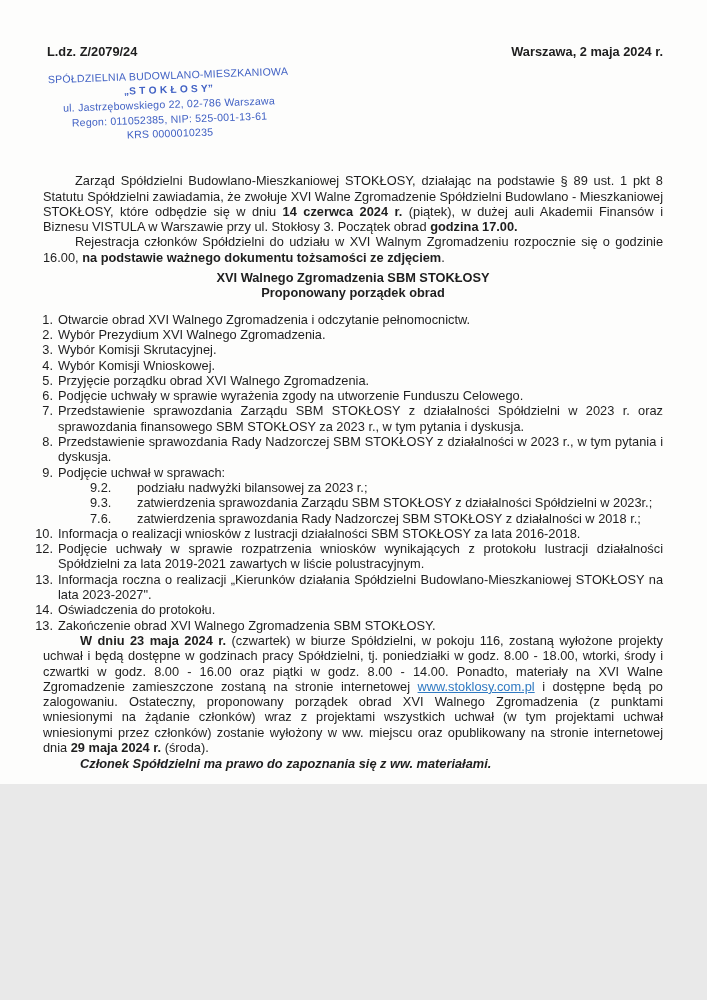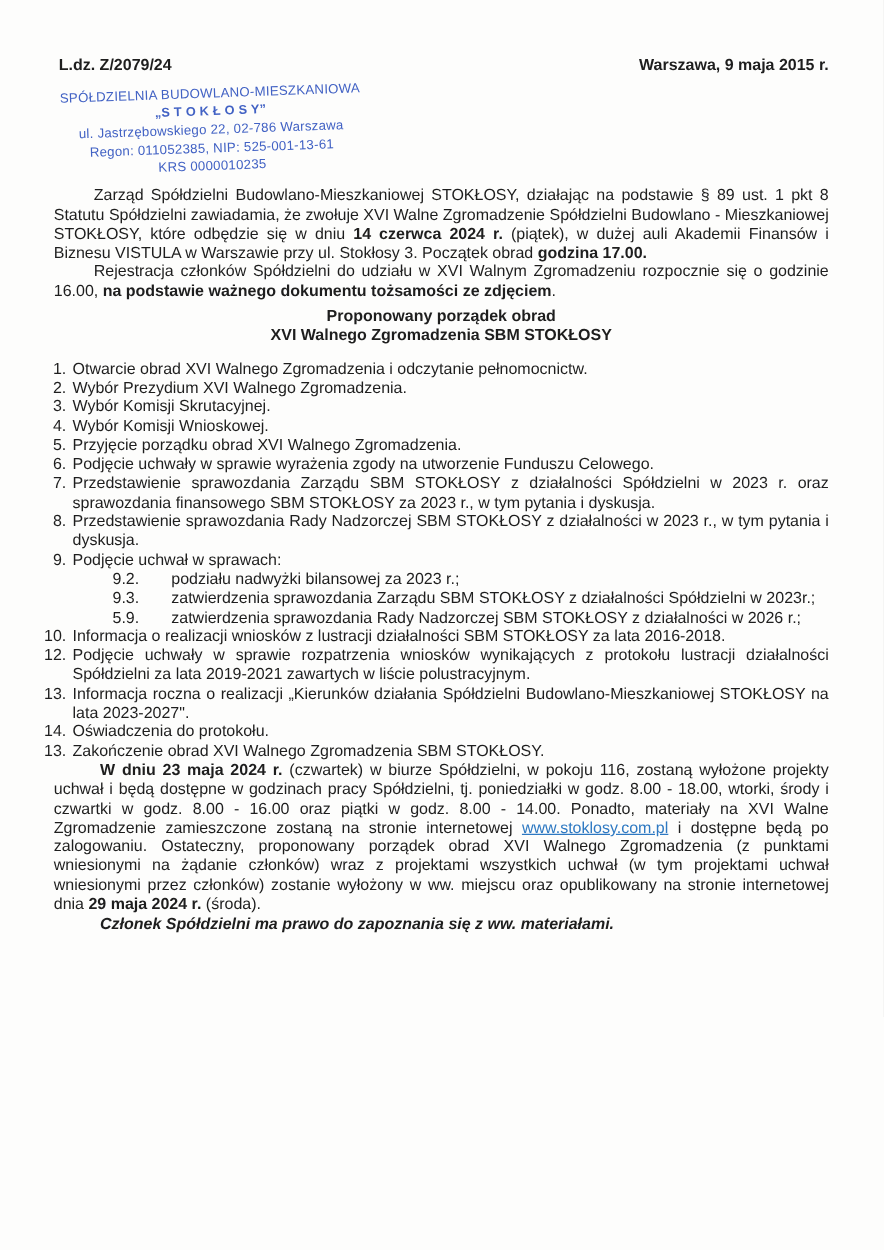--- a/index.html
+++ b/index.html
@@ -1,20 +1,20 @@
 <!DOCTYPE html>
 <html lang="pl" style="--stamp-color: #4262c4; --link-color: #2e79c2; --text-color: #1e1e1e;"><head>
 <meta charset="utf-8">
 <style>
   * { margin: 0; padding: 0; box-sizing: border-box; }
   html, body { background: #e9e9e9; }
   .page {
     position: relative;
     width: 707px;
-    height: 1000px;
+    height: 784px;
     margin: 0 auto;
     background: #fdfdfc;
     color: var(--text-color, #1e1e1e);
     font-family: "Liberation Sans", "DejaVu Sans", sans-serif;
     font-size: 12.8px;
     line-height: 15.3px;
     overflow: hidden;
   }
   .content {
     position: absolute;
@@ -34,21 +34,21 @@
     top: 24px;
     width: 300px;
     text-align: center;
     color: var(--stamp-color, #4262c4);
     font-size: 10.6px;
     line-height: 14.6px;
     transform: rotate(-2deg);
     letter-spacing: 0.2px;
   }
   .stamp .stamp-line:nth-child(2) { font-weight: bold; font-size: 10.2px; }
-  .body-text { margin-top: 89px; }
+  .body-text { margin-top: 114px; }
   .para { text-align: justify; }
   .para.indented { text-indent: 32px; }
   .heading { text-align: center; font-weight: bold; margin-top: 5px; margin-bottom: 11px; }
   .agenda { margin-left: -8px; }
   .item { display: flex; }
   .item .num { flex: 0 0 23px; text-align: right; padding-right: 5px; white-space: nowrap; }
   .item .txt { flex: 1; text-align: justify; }
   .subitem { display: flex; margin-left: 55px; white-space: nowrap; }
   .subitem .snum { flex: 0 0 47px; }
   .closing { margin-top: 0; text-indent: 37px; }
@@ -60,38 +60,38 @@
     cursor: pointer;
   }
 </style>
 </head>
 <body>
 
 <div class="page">
   <div class="content">
     <div class="header-row">
       <span>L.dz. Z/2079/24</span>
-      <span>Warszawa, 9 maja 2015 r.</span>
+      <span>Warszawa, 2 maja 2024 r.</span>
     </div>
 
     <div class="stamp" id="stamp">
         <div class="stamp-line">SPÓŁDZIELNIA BUDOWLANO-MIESZKANIOWA</div>
         <div class="stamp-line">„S T O K Ł O S Y”</div>
         <div class="stamp-line">ul. Jastrzębowskiego 22, 02-786 Warszawa</div>
         <div class="stamp-line">Regon: 011052385, NIP: 525-001-13-61</div>
         <div class="stamp-line">KRS 0000010235</div>
       </div>
 
     <div class="body-text">
       <p class="para indented"><span>Zarząd Spółdzielni Budowlano-Mieszkaniowej STOKŁOSY, działając na podstawie § 89 ust. 1 pkt 8 Statutu Spółdzielni zawiadamia, że zwołuje XVI Walne Zgromadzenie Spółdzielni Budowlano - Mieszkaniowej STOKŁOSY, które odbędzie się w dniu </span><b>14 czerwca 2024 r.</b><span> (piątek), w dużej auli Akademii Finansów i Biznesu VISTULA w Warszawie przy ul. Stokłosy 3. Początek obrad </span><b>godzina 17.00.</b></p>
       <p class="para indented"><span>Rejestracja członków Spółdzielni do udziału w XVI Walnym Zgromadzeniu rozpocznie się o godzinie 16.00, </span><b>na podstawie ważnego dokumentu tożsamości ze zdjęciem</b><span>.</span></p>
 
       <div class="heading">
+        <div>XVI Walnego Zgromadzenia SBM STOKŁOSY</div>
         <div>Proponowany porządek obrad</div>
-        <div>XVI Walnego Zgromadzenia SBM STOKŁOSY</div>
       </div>
 
       <div class="agenda" id="agenda">
           <div class="item">
             <span class="num">1.</span>
             <span class="txt">Otwarcie obrad XVI Walnego Zgromadzenia i odczytanie pełnomocnictw.</span>
           </div>
           <div class="item">
             <span class="num">2.</span>
             <span class="txt">Wybór Prezydium XVI Walnego Zgromadzenia.</span>
@@ -126,22 +126,22 @@
           </div>
           <div class="subitem">
             <span class="snum">9.2.</span>
             <span class="stxt">podziału nadwyżki bilansowej za 2023 r.;</span>
           </div>
           <div class="subitem">
             <span class="snum">9.3.</span>
             <span class="stxt">zatwierdzenia sprawozdania Zarządu SBM STOKŁOSY z działalności Spółdzielni w 2023r.;</span>
           </div>
           <div class="subitem">
-            <span class="snum">5.9.</span>
-            <span class="stxt">zatwierdzenia sprawozdania Rady Nadzorczej SBM STOKŁOSY z działalności w 2026 r.;</span>
+            <span class="snum">7.6.</span>
+            <span class="stxt">zatwierdzenia sprawozdania Rady Nadzorczej SBM STOKŁOSY z działalności w 2018 r.;</span>
           </div>
           <div class="item">
             <span class="num">10.</span>
             <span class="txt">Informacja o realizacji wniosków z lustracji działalności SBM STOKŁOSY za lata 2016-2018.</span>
           </div>
           <div class="item">
             <span class="num">12.</span>
             <span class="txt">Podjęcie uchwały w sprawie rozpatrzenia wniosków wynikających z protokołu lustracji działalności Spółdzielni za lata 2019-2021 zawartych w liście polustracyjnym.</span>
           </div>
           <div class="item">

